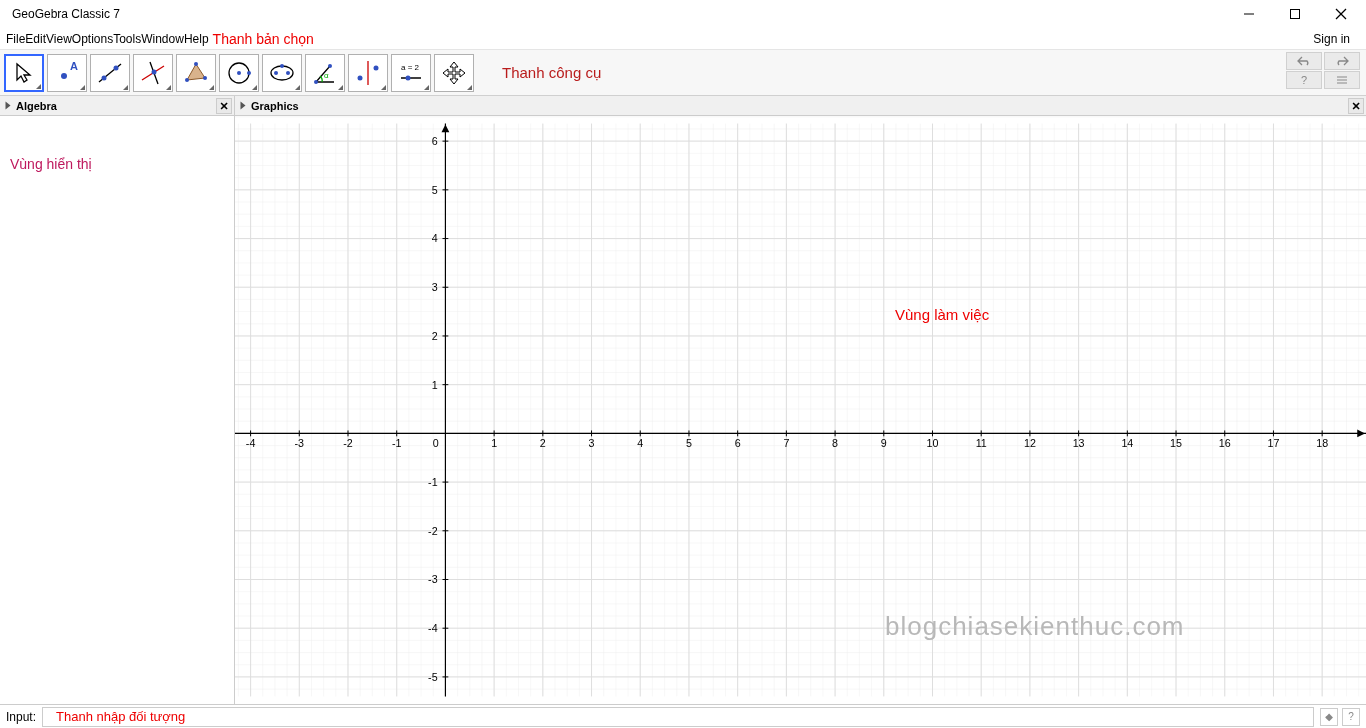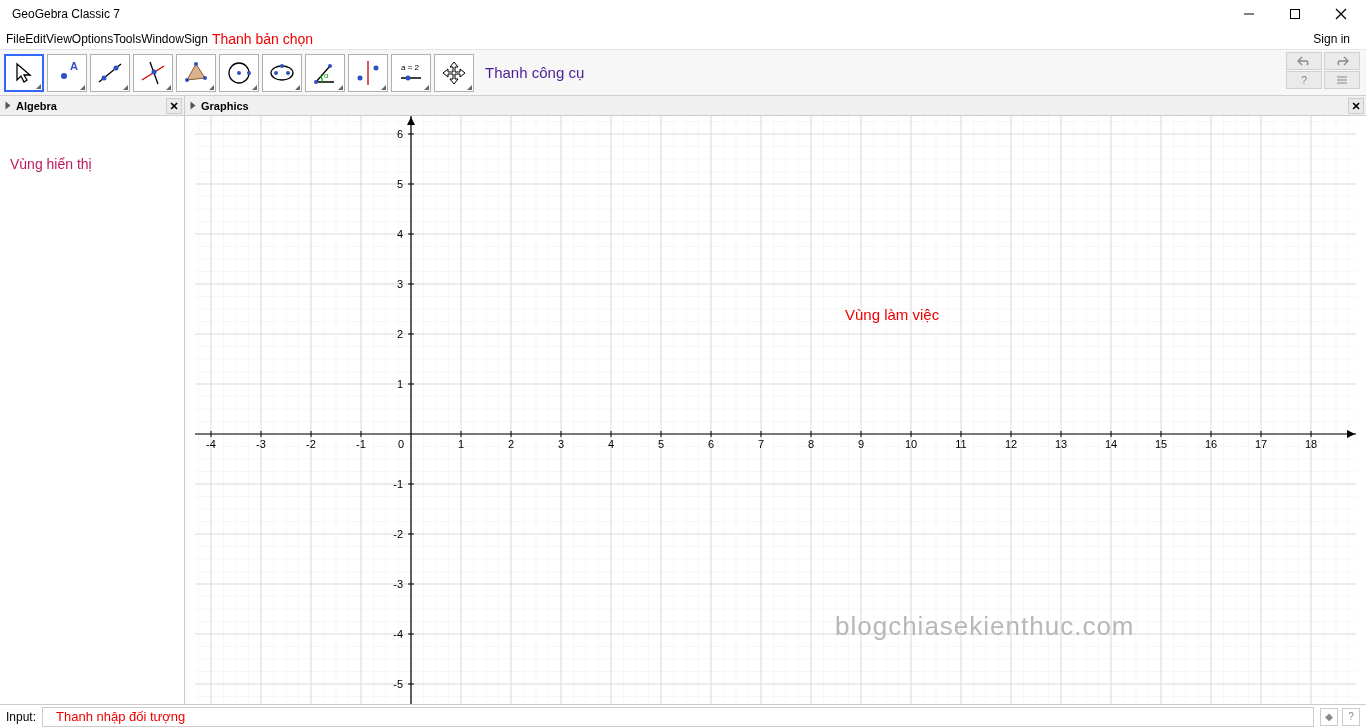--- a/index.html
+++ b/index.html
@@ -14,25 +14,25 @@
 .menubar .annot { color: #e00; font-size: 14px; margin-left: 4px; }
 .signin { margin-left: auto; margin-right: 10px; }
 .toolbar { height: 46px; background: #f7f7f7; border-bottom: 1px solid #d0d0d0; display: flex; align-items: center; padding: 2px 4px; gap: 3px; position: relative; }
 .tool-btn { width: 40px; height: 38px; background: #fff; border: 1px solid #b0b0b0; position: relative; display: flex; align-items: center; justify-content: center; }
 .tool-btn.selected { border: 2px solid #3366ff; }
 .tool-btn::after { content:''; position:absolute; right:1px; bottom:1px; width:0; height:0; border-left:5px solid transparent; border-bottom:5px solid #666; }
 .tool-btn svg { width: 30px; height: 30px; }
 .toolbar-right { position: absolute; right: 6px; top: 2px; display: flex; flex-direction: column; gap: 1px; }
 .tr-row { display: flex; gap: 2px; }
 .tr-btn { width: 36px; height: 18px; background: #eaeaea; border: 1px solid #d0d0d0; display:flex; align-items:center; justify-content:center; font-size:11px; color:#888; }
-.toolbar .annot { color: #4c1d95; font-size: 15px; margin-left: 8px; }
+.toolbar .annot { color: #b91c1c; font-size: 15px; margin-left: 25px; }
 .workarea { flex: 1; display: flex; min-height: 0; }
 .panel-header { height: 20px; background: #f0f0f0; border-bottom: 1px solid #ccc; display: flex; align-items: center; font-size: 11px; font-weight: bold; padding: 0 4px; gap: 4px; position: relative; }
 .panel-header .close-x { position: absolute; right: 2px; top: 2px; width: 16px; height: 16px; display:flex; align-items:center; justify-content:center; background:#e9e9e9; border:1px solid #ccc; font-size:11px; }
-.algebra { width: 185px; border-right: 1px solid #ccc; display:flex; flex-direction:column; position: relative; }
+.algebra { width: 235px; border-right: 1px solid #ccc; display:flex; flex-direction:column; position: relative; }
 .algebra-body { flex:1; position:relative; }
 .algebra-body .annot { position:absolute; left:10px; top:40px; color:#be185d; font-size:14px; }
 .graphics { flex:1; display:flex; flex-direction:column; position:relative; }
 .canvas-wrap { flex:1; position:relative; overflow:hidden; }
 .canvas-wrap .annot-work { position:absolute; color:#e00; font-size:15px; left:660px; top:190px;text-align:right; }
 .canvas-wrap .watermark { position:absolute; color:#b8b8b8; font-size:26px; letter-spacing:1px; left:650px; top:495px; font-family: Arial; }
 svg.grid { width:100%; height:100%; display:block; }
 .footer { height: 24px; border-top: 1px solid #ccc; display:flex; align-items:center; font-size:12px; }
 .footer-label { padding: 0 6px; }
 .footer-input { flex:1; height:20px; border:1px solid #ccc; font-size:13px; padding:0 13px; color:#e00; }
@@ -77,21 +77,21 @@
   </div>
 </div>
 
 <div class="menubar">
   <span class="menu-item">File</span>
   <span class="menu-item">Edit</span>
   <span class="menu-item">View</span>
   <span class="menu-item">Options</span>
   <span class="menu-item">Tools</span>
   <span class="menu-item">Window</span>
-  <span class="menu-item">Sign</span>
+  <span class="menu-item">Help</span>
   <span class="annot">Thanh bản chọn</span>
   <span class="signin">Sign in</span>
 </div>
 
 <div class="toolbar">
   <div class="tool-btn selected">
     <svg viewBox="0 0 30 30">
         <path d="M8 6 L8 22 L12 18 L15 24 L18 22 L15 17 L21 17 Z" fill="none" stroke="#000" stroke-width="1.3"></path>
       </svg>
   </div>

